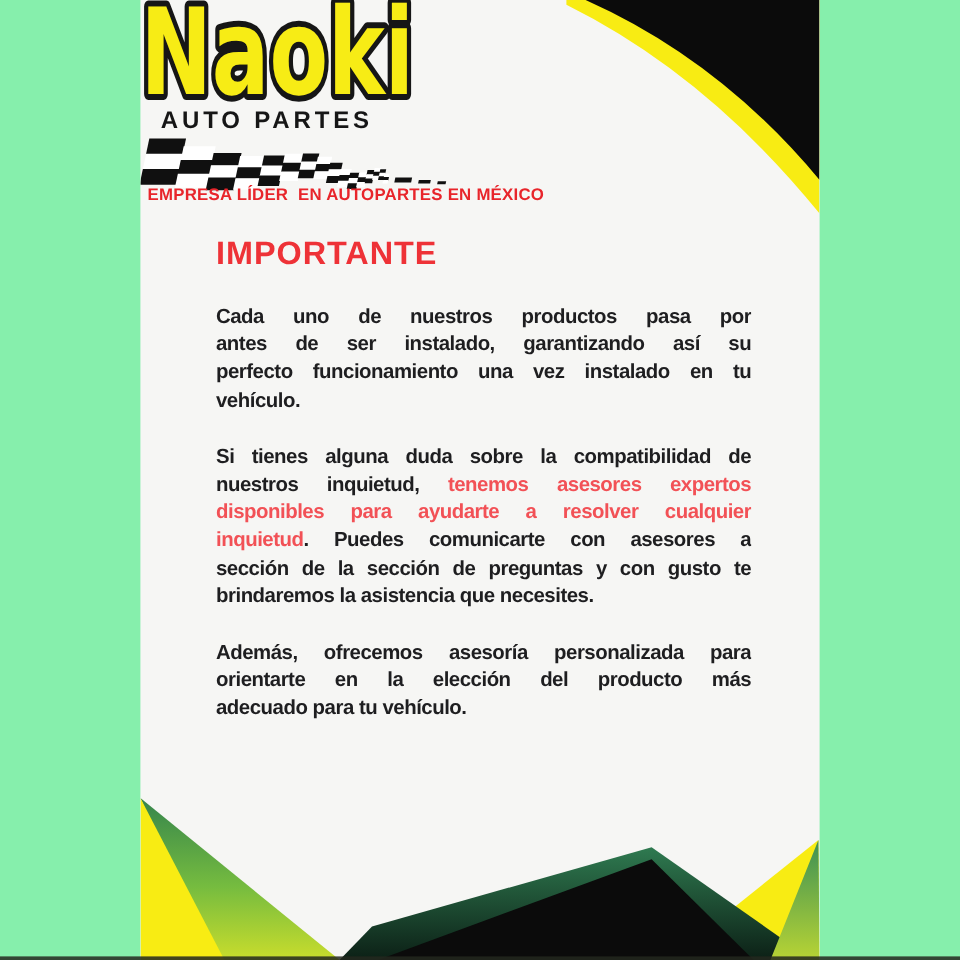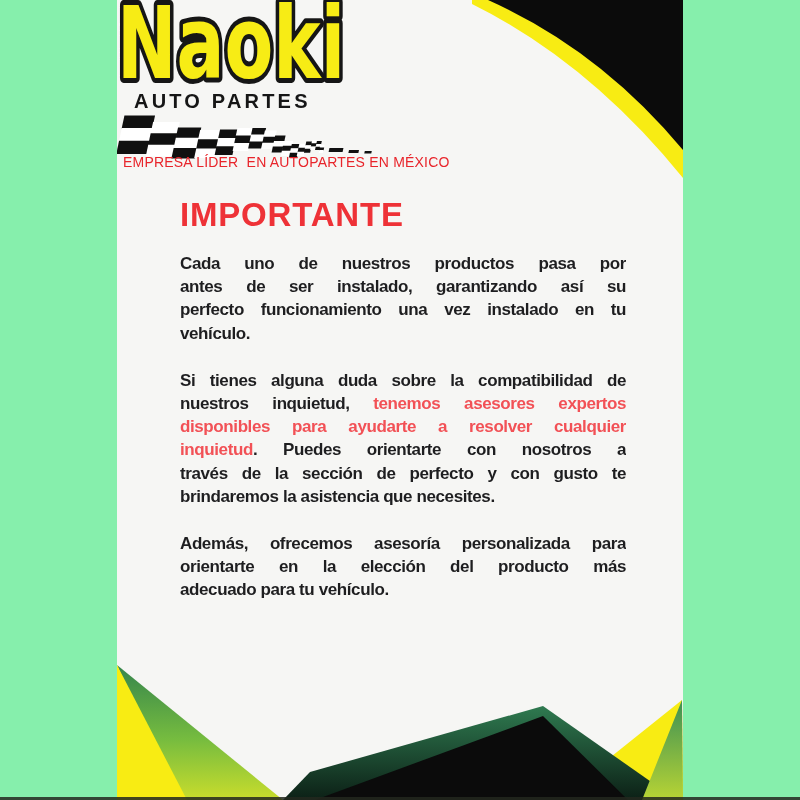--- a/index.html
+++ b/index.html
@@ -4,23 +4,23 @@
 <style>
   html,body{margin:0;padding:0;background:#ffffff;}
   .page{position:relative;width:800px;height:800px;background:#86efac;overflow:hidden;
         font-family:"Liberation Sans",sans-serif;}
   .flyer{position:absolute;left:117px;top:0;width:566px;height:800px;background:#f6f6f4;overflow:hidden;}
   .deco{position:absolute;left:0;top:0;width:566px;height:800px;pointer-events:none;}
 
   .logo-naoki{position:absolute;left:-4px;top:-8px;overflow:visible;}
   .logo-sub{position:absolute;left:17px;top:90px;font-size:20px;font-weight:700;color:#161616;
             letter-spacing:3.2px;white-space:pre;}
-  .tagline{position:absolute;left:6px;top:154px;font-size:14px;font-weight:400;color:#e8252b;
+  .tagline{position:absolute;left:6px;top:154px;font-size:14px;font-weight:700;color:#e8252b;
            letter-spacing:0.2px;white-space:pre;}
-  .title{position:absolute;left:63px;top:196px;font-size:33px;font-weight:700;color:#ee3237;
+  .title{position:absolute;left:63px;top:196px;font-size:27px;font-weight:700;color:#ee3237;
          letter-spacing:0.8px;}
   .body{position:absolute;left:63px;top:252px;width:446px;color:#1e1e20;
         font-size:17px;font-weight:700;letter-spacing:-0.4px;}
   .para{margin:0 0 24px 0;}
   .line{text-align:justify;text-align-last:justify;line-height:23.2px;height:23.2px;
         overflow:hidden;white-space:normal;}
   .line.last{text-align-last:left;}
   .red{color:#f25156;}
   .bottom-edge{position:absolute;left:0;bottom:0;width:800px;height:3px;background:#23281f;opacity:.85;}
 </style>
@@ -129,22 +129,22 @@
         <div class="para">
           <div class="line"><span>Cada uno de nuestros productos pasa por</span></div>
           <div class="line"><span>antes de ser instalado, garantizando así su</span></div>
           <div class="line"><span>perfecto funcionamiento una vez instalado en tu</span></div>
           <div class="line last"><span>vehículo.</span></div>
         </div>
         <div class="para">
           <div class="line"><span>Si tienes alguna duda sobre la compatibilidad de</span></div>
           <div class="line"><span>nuestros inquietud, </span><span class="red">tenemos asesores expertos</span></div>
           <div class="line"><span class="red">disponibles para ayudarte a resolver cualquier</span></div>
-          <div class="line"><span class="red">inquietud</span><span>. Puedes orientarte con nosotros a</span></div>
-          <div class="line"><span>través de la sección de perfecto y con gusto te</span></div>
+          <div class="line"><span class="red">inquietud</span><span>. Puedes comunicarte con asesores a</span></div>
+          <div class="line"><span>sección de la sección de preguntas y con gusto te</span></div>
           <div class="line last"><span>brindaremos la asistencia que necesites.</span></div>
         </div>
         <div class="para">
           <div class="line"><span>Además, ofrecemos asesoría personalizada para</span></div>
           <div class="line"><span>orientarte en la elección del producto más</span></div>
           <div class="line last"><span>adecuado para tu vehículo.</span></div>
         </div>
       </div>
 
   </div>

